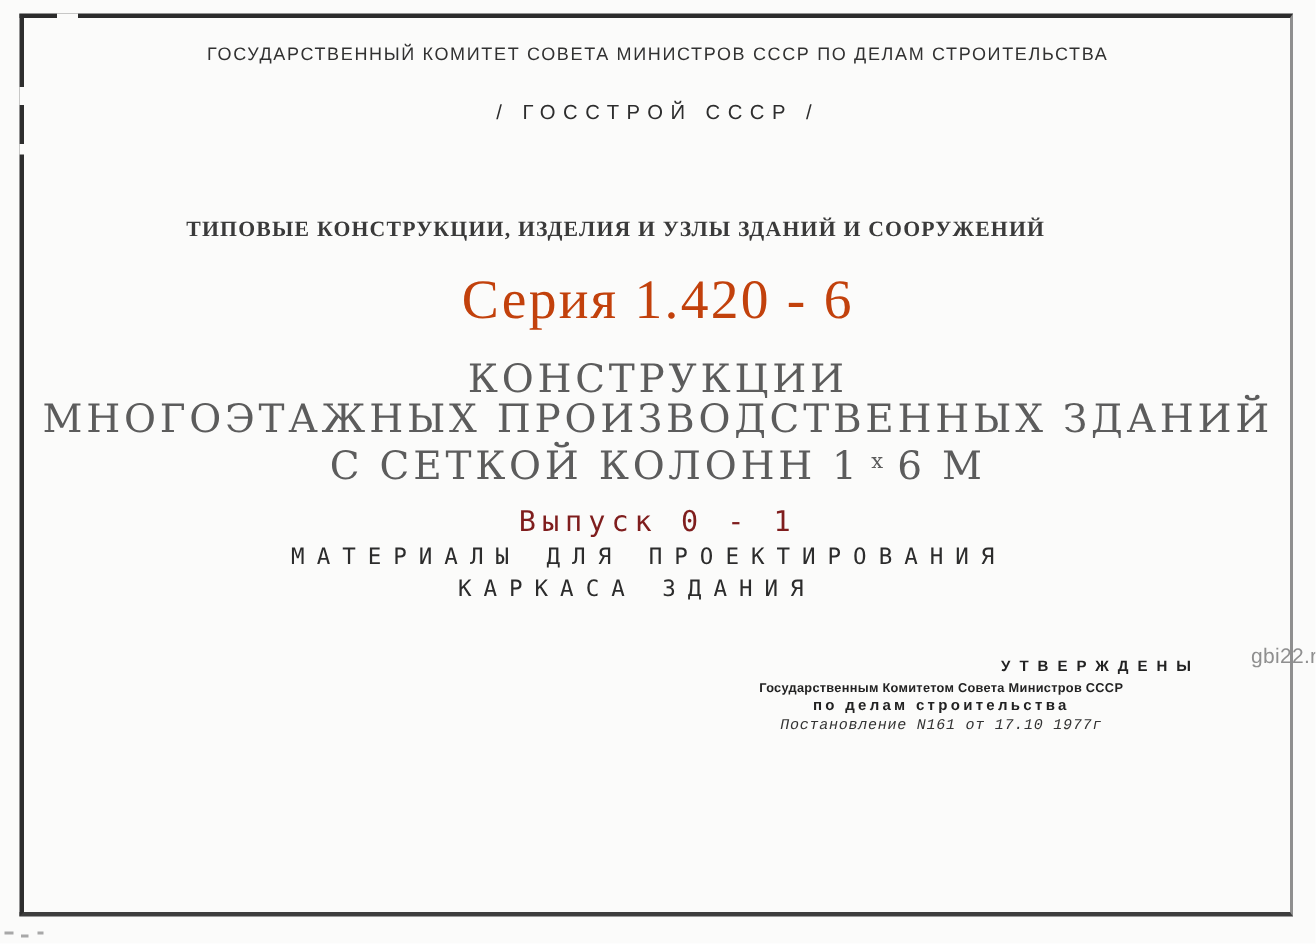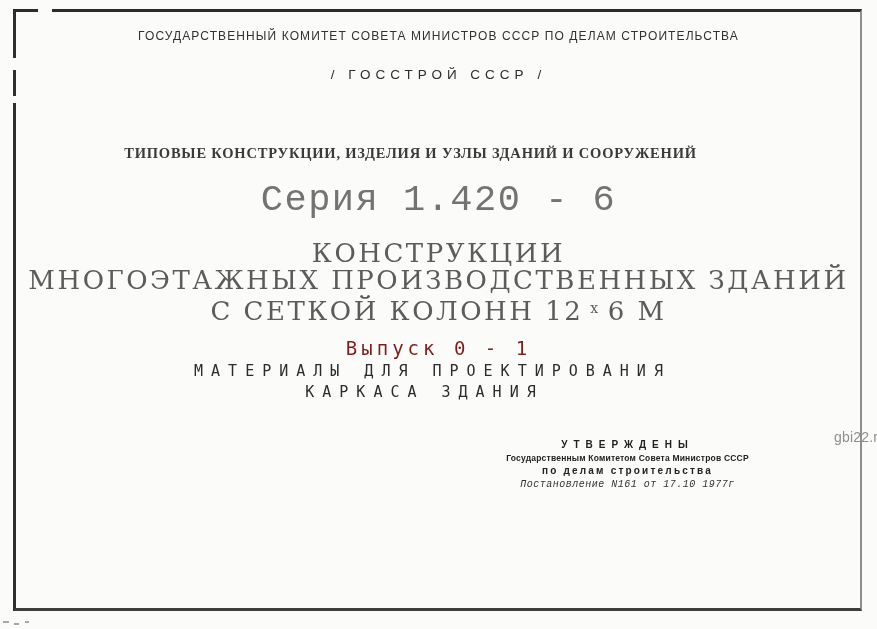--- a/index.html
+++ b/index.html
@@ -40,22 +40,22 @@
   .header2 {
     top: 47px; font-size: 13.5px; letter-spacing: 5px; color: #2d2d2d; margin-top: 20px;
   }
   .typeline {
     top: 145px; left: -28px;
     font-family: "Liberation Serif", serif; font-weight: bold;
     font-size: 14.5px; letter-spacing: 0.8px; color: #3a3a3a;
   }
   .series {
     top: 179px;
-    font-family: Liberation Mono, monospace; font-weight: normal;
-    font-size: 37px; letter-spacing: 1.5px; color: #737373;
+    font-family: Liberation Serif, serif; font-weight: normal;
+    font-size: 37px; letter-spacing: 1.5px; color: #c2410c;
   }
   .big-title {
     font-family: "DejaVu Serif", serif; font-weight: normal;
     color: #5c5c5c; letter-spacing: 2.5px;
   }
   .title1 { top: 238px; font-size: 26px; }
   .title2 { top: 265px; font-size: 26px; }
   .title3 { top: 296px; font-size: 26px; }
   .title3 .mult {
     display: inline-block;
@@ -75,21 +75,21 @@
     top: 383px; left: -14px;
     font-family: "DejaVu Sans Mono", monospace;
     font-size: 15px; letter-spacing: 8px; color: #2c2c2c;
   }
   .block { position: absolute; text-align: center; white-space: nowrap; color: #222; }
   .block-left { left: 140px; top: 433px; width: 240px; }
   .block-left .l1 { font-size: 10px; font-weight: bold; letter-spacing: 4px;   margin-bottom: 5px; }
   .block-left .l2 { font-size: 10px; font-weight: bold; letter-spacing: 4.5px; margin-bottom: 5px; }
   .block-left .l3 { font-size: 10px; font-weight: bold; letter-spacing: 1.2px; }
   .block-right { left: 455px; top: 439px; width: 345px; }
-  .block-right .r1 { font-size: 10px;  font-weight: bold; letter-spacing: 6px;   margin-bottom: 3px; }
+  .block-right .r1 { font-size: 10px;  font-weight: bold; letter-spacing: 6px;   margin-bottom: 3px; text-align: right; }
   .block-right .r2 { font-size: 8.5px; font-weight: bold; letter-spacing: 1.4px; margin-bottom: 2px; }
   .block-right .r3 { font-size: 8.5px; font-weight: bold; letter-spacing: 0.2px; margin-bottom: 2px; }
   .block-right .r4 { font-size: 10px; font-weight: bold; letter-spacing: 2.2px; margin-bottom: 3px; }
   .block-right .r5 { font-size: 10px; font-style: italic; font-weight: normal;
                      font-family: Liberation Mono, monospace; letter-spacing: 0.5px; color: #333; }
   .watermark {
     position: absolute; left: 834px; top: 429px; z-index: 3;
     font-size: 14px; color: #8f8f8f; letter-spacing: 0.2px;
   }
 </style>
@@ -108,21 +108,21 @@
 
   <div class="line header1">ГОСУДАРСТВЕННЫЙ КОМИТЕТ СОВЕТА МИНИСТРОВ СССР ПО ДЕЛАМ СТРОИТЕЛЬСТВА</div>
   <div class="line header2">/ ГОССТРОЙ  СССР /</div>
 
   <div class="line typeline">ТИПОВЫЕ КОНСТРУКЦИИ, ИЗДЕЛИЯ И УЗЛЫ ЗДАНИЙ И СООРУЖЕНИЙ</div>
 
   <div class="line series">Серия 1.420 - 6</div>
 
   <div class="line big-title title2">МНОГОЭТАЖНЫХ  ПРОИЗВОДСТВЕННЫХ  ЗДАНИЙ</div>
   <div class="line big-title title1">КОНСТРУКЦИИ</div>
-  <div class="line big-title title3"><span>С СЕТКОЙ  КОЛОНН  12</span><span class="mult">x</span><span>6 М</span></div>
+  <div class="line big-title title3"><span>С СЕТКОЙ  КОЛОНН  1</span><span class="mult">x</span><span>6 М</span></div>
 
   <div class="line vypusk">Выпуск 0 - 1</div>
   <div class="line mat1">МАТЕРИАЛЫ  ДЛЯ ПРОЕКТИРОВАНИЯ</div>
   <div class="line mat2">КАРКАСА  ЗДАНИЯ</div>
 
 
   <div class="block block-right">
     <div class="r1">УТВЕРЖДЕНЫ</div>
     <div class="r3">Государственным Комитетом Совета Министров СССР</div>
     <div class="r4">по делам строительства</div>

